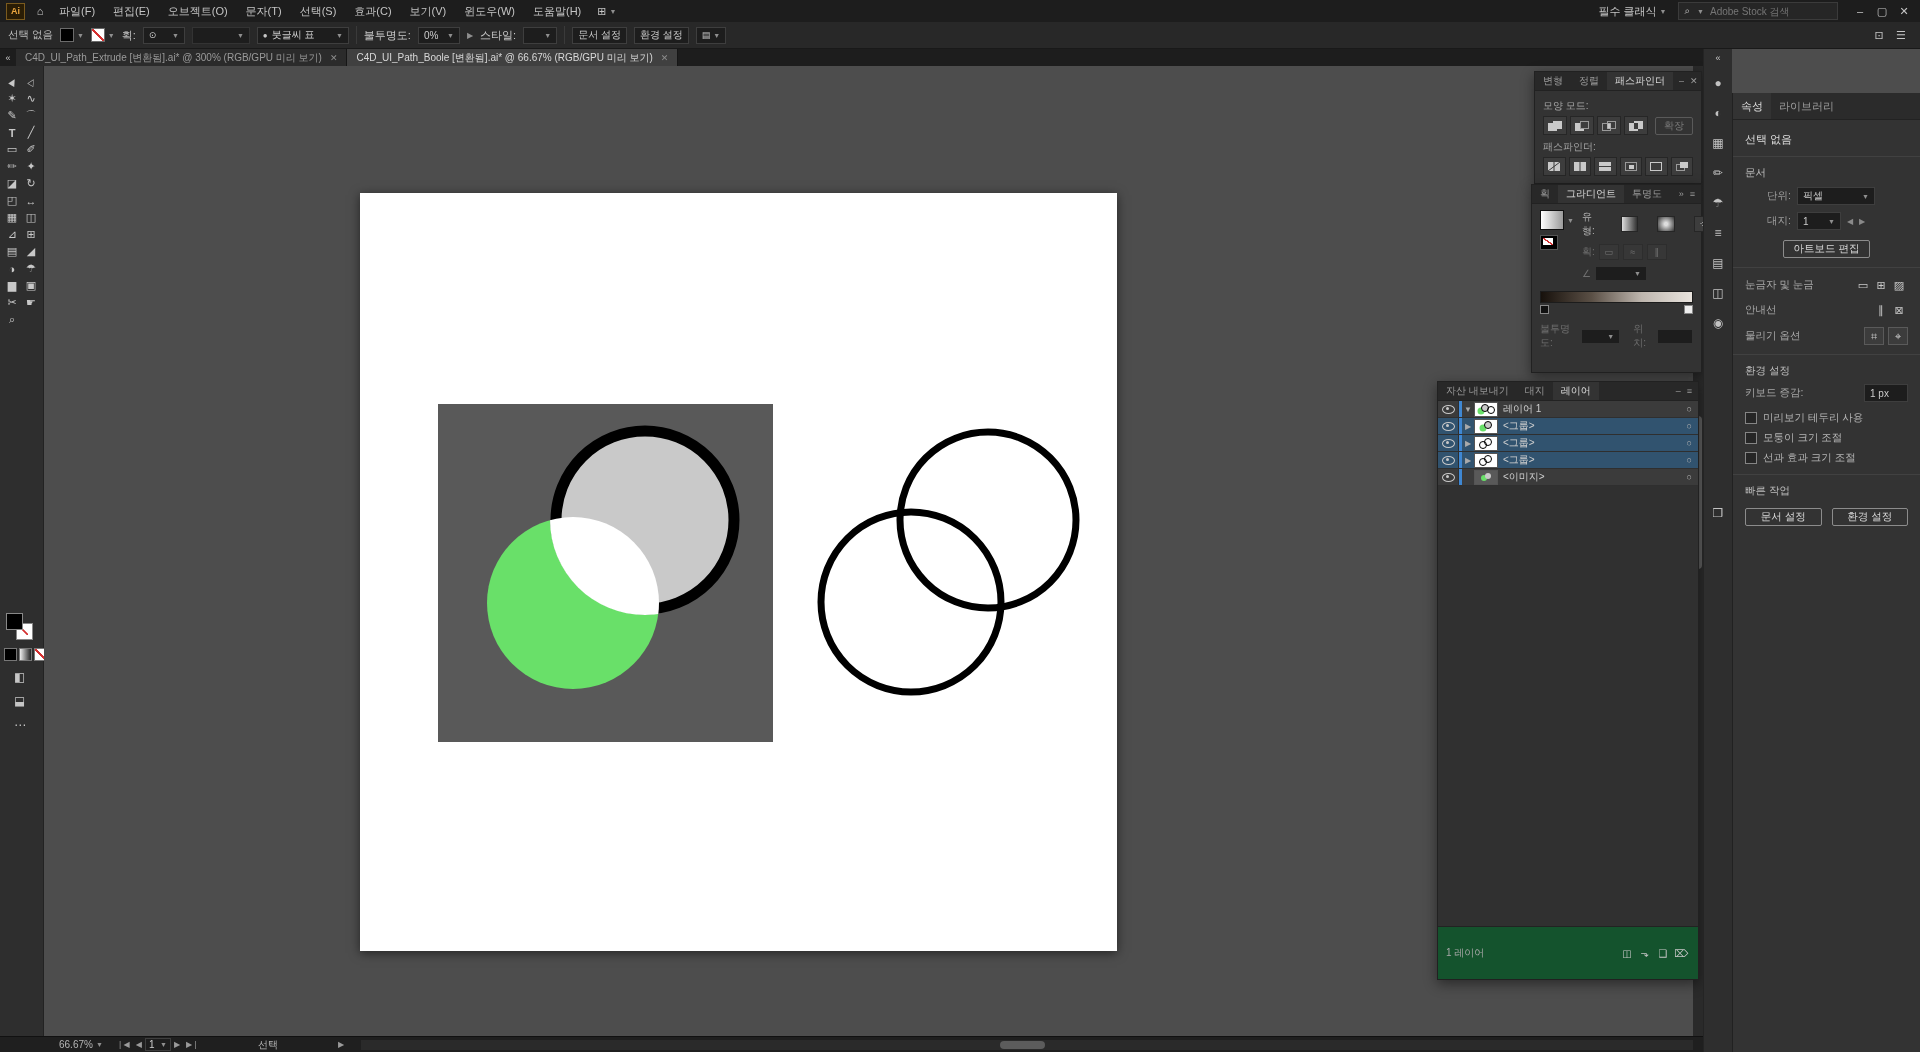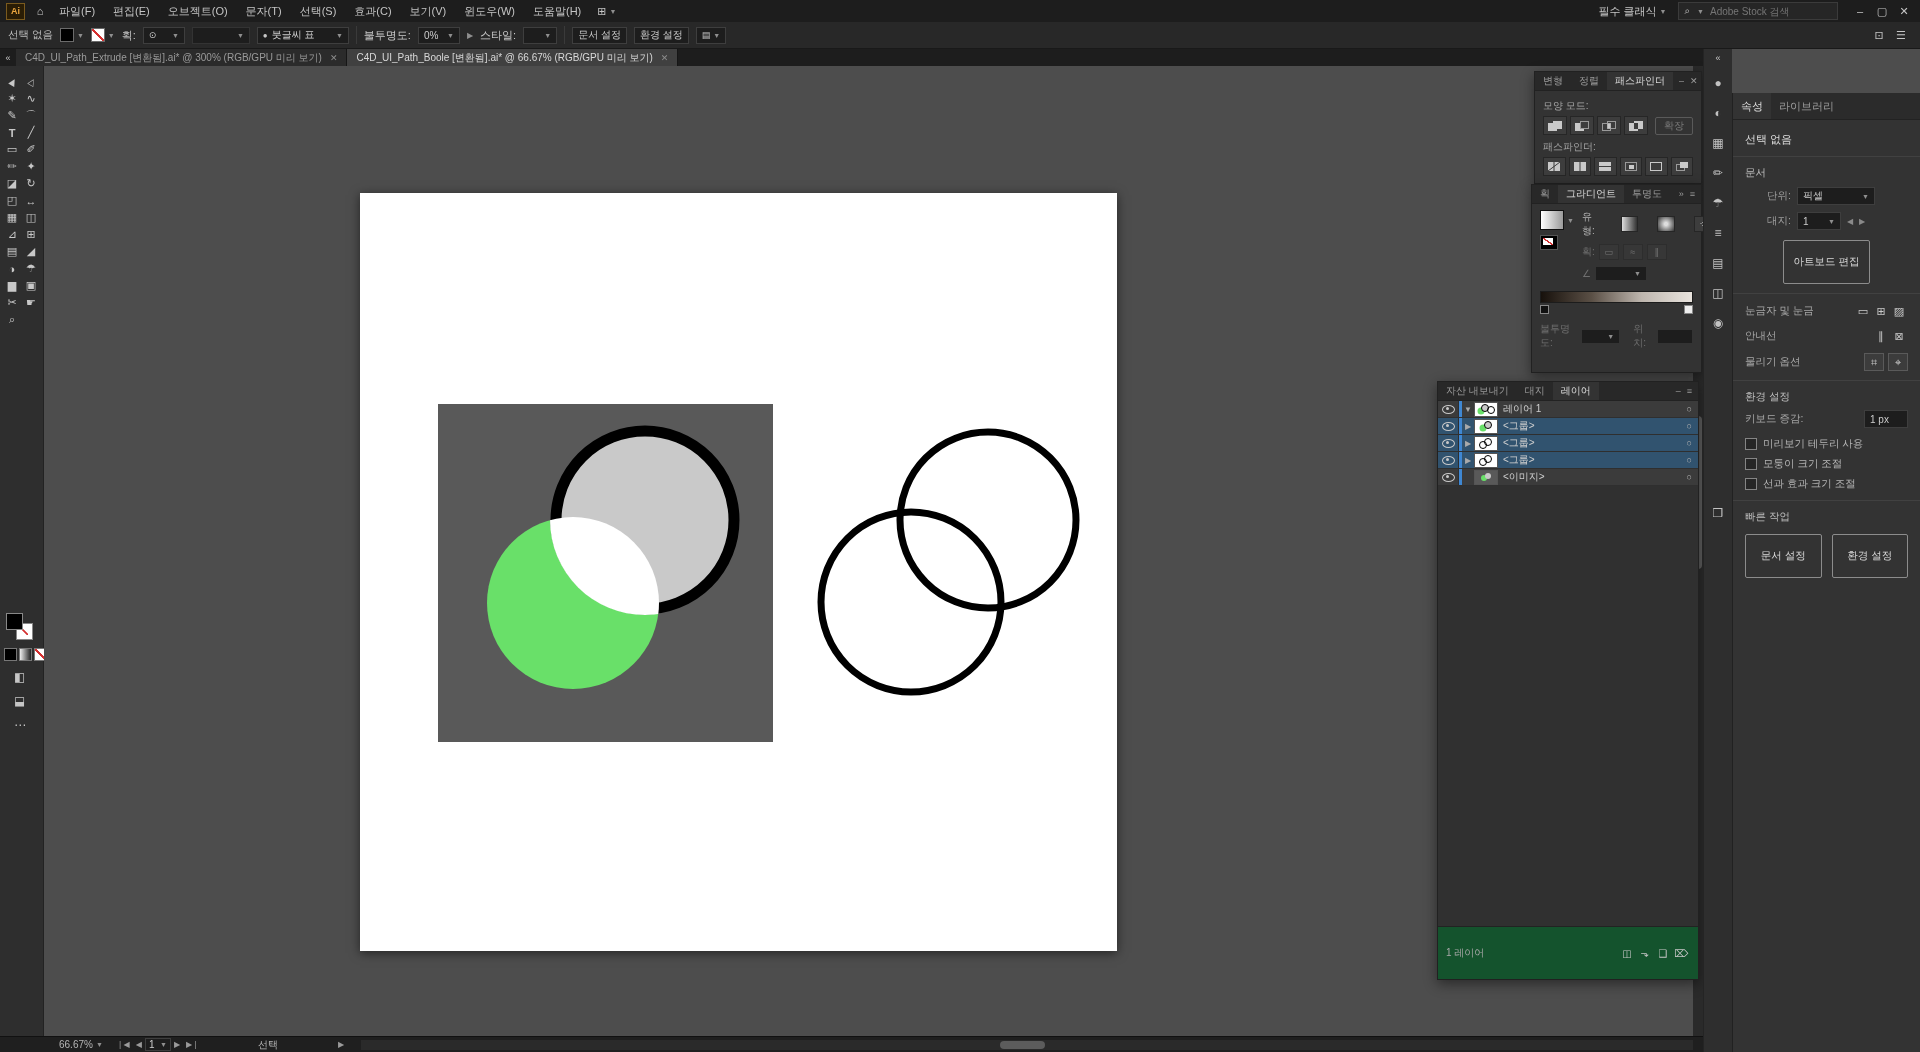--- a/index.html
+++ b/index.html
@@ -7,21 +7,21 @@
        font-family:"Liberation Sans","DejaVu Sans",sans-serif;font-size:11px;color:#c8c8c8;
        -webkit-user-select:none;user-select:none;}
   .r{position:absolute;}
   .fx{display:flex;align-items:center;}
   .ico{display:inline-flex;align-items:center;justify-content:center;color:#c6c6c6;}
   .caret{font-size:7px;color:#8f8f8f;line-height:1;margin-left:3px;}
   .db{background:#1d1d1d;border:1px solid #3e3e3e;height:17px;display:inline-flex;align-items:center;
       padding:0 5px;font-size:10px;color:#cccccc;box-sizing:border-box;}
   .db.dim{color:#6f6f6f;border-color:#333;}
   .btn{border:1px solid #8c8c8c;border-radius:2px;color:#d8d8d8;background:transparent;
-       padding:14px 10px;font-size:10.5px;display:inline-flex;align-items:center;justify-content:center;white-space:nowrap;}
+       padding:1px 10px;font-size:10.5px;display:inline-flex;align-items:center;justify-content:center;white-space:nowrap;}
   .btn.dim{border-color:#5a5a5a;color:#7a7a7a;}
 
   
   #menubar{left:0;top:0;width:1920px;height:22px;background:#1d1d1d;display:flex;align-items:center;padding:0 6px;box-sizing:border-box;gap:2px;}
   .menu-item{padding:0 8px;color:#c4c4c4;font-size:11px;}
   #logo{width:17px;height:15px;background:#2a1d05;border:1px solid #7a5a1e;color:#eda73f;font-size:9px;font-weight:bold;
         display:inline-flex;align-items:center;justify-content:center;margin-right:4px;}
   
   #controlbar{left:0;top:22px;width:1920px;height:27px;background:#282828;border-bottom:1px solid #191919;
               display:flex;align-items:center;padding:0 8px;box-sizing:border-box;gap:7px;}

